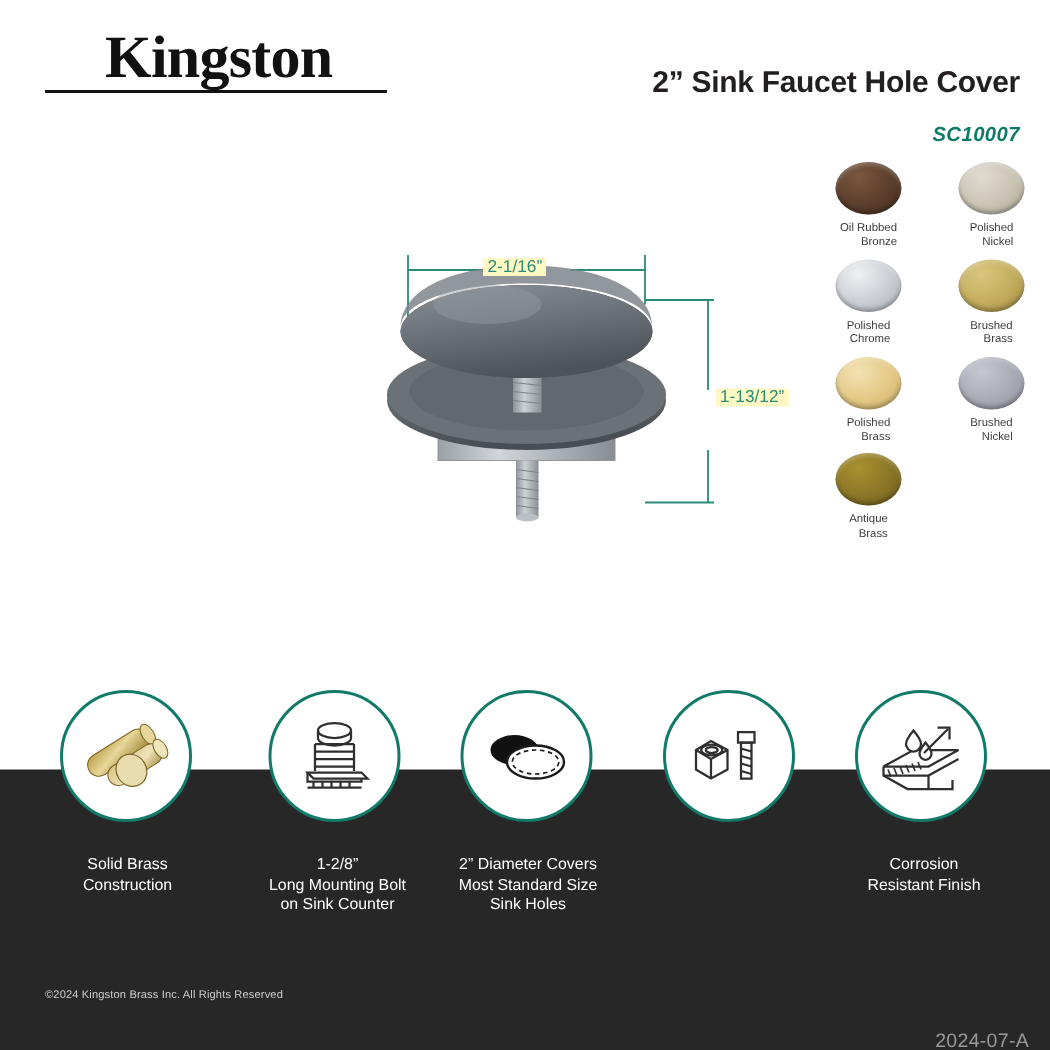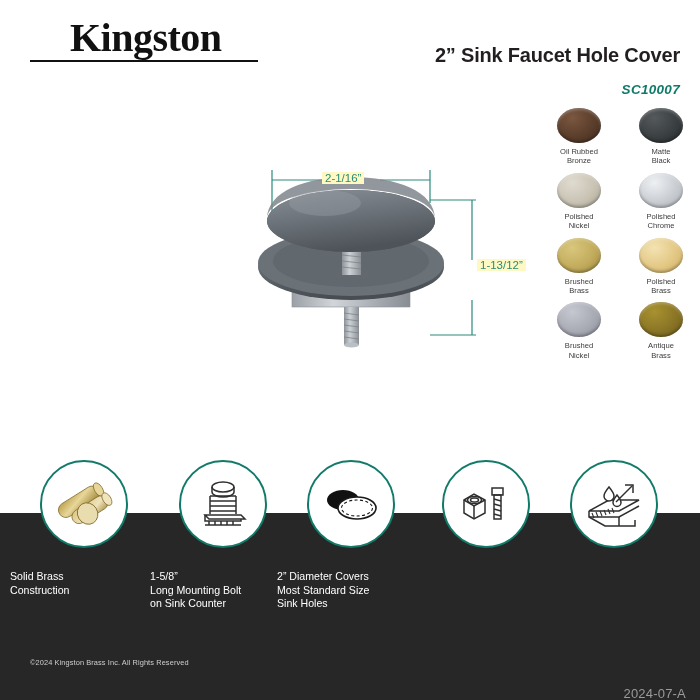--- a/index.html
+++ b/index.html
@@ -42,21 +42,21 @@
     display:grid;grid-template-columns:1fr 1fr;
     grid-row-gap:7px;grid-column-gap:4px;
   }
   .sw{display:flex;flex-direction:column;align-items:center;}
   .sw-disc{
     width:44px;height:35px;border-radius:50%;
     box-shadow:inset 0 -2px 3px rgba(0,0,0,.28), inset 0 2px 3px rgba(255,255,255,.25);
   }
   .sw-label{
     margin-top:4px;font-size:7.6px;line-height:9.4px;
-    color:#3b3b3b;text-align:center;font-weight:400;
+    color:#3b3b3b;text-align:right;font-weight:400;
   }
 
   
   .diagram{position:absolute;left:230px;top:155px;width:290px;height:215px;}
   .dim-text{
     position:absolute;font-size:11.5px;color:#2b8a79;
     font-weight:400;background:#fef9c3;padding:0 3px;white-space:nowrap;
   }
 
   
@@ -69,21 +69,21 @@
   .feature{position:absolute;top:460px;width:92px;height:92px;}
   .circle{
     position:absolute;left:0;top:0;width:88px;height:88px;
     border:2px solid #117a68;border-radius:50%;
     background:#ffffff;box-sizing:border-box;
     display:flex;align-items:center;justify-content:center;
   }
   .f-caption{
     position:absolute;top:570px;width:150px;
     font-size:10.6px;line-height:13.6px;color:#ffffff;
-    text-align:left;font-weight:400;
+    text-align:center;font-weight:400;
   }
 
   
   .copyright{
     position:absolute;left:30px;top:658px;
     font-size:7.4px;color:#cfcfcf;letter-spacing:.1px;
   }
   .revision{
     position:absolute;right:14px;top:686px;
     font-size:13px;color:#9a9a9a;letter-spacing:.2px;
@@ -101,27 +101,20 @@
 
   <div class="title">2” Sink Faucet Hole Cover</div>
   <div class="sku">SC10007</div>
 
   <div class="swatches">
     <div class="sw">
       <div class="sw-disc" style="background:radial-gradient(ellipse at 35% 28%, #7a5740 0%, #5a3d2b 55%, #432c1e 100%);"></div>
       <div class="sw-label">
         <span>Oil Rubbed</span><br>
         <span>Bronze</span>
-      </div>
-    </div>
-    <div class="sw">
-      <div class="sw-disc" style="background:radial-gradient(ellipse at 35% 28%, #55595b 0%, #3a3f41 55%, #24282a 100%);"></div>
-      <div class="sw-label">
-        <span>Matte</span><br>
-        <span>Black</span>
       </div>
     </div>
     <div class="sw">
       <div class="sw-disc" style="background:radial-gradient(ellipse at 35% 28%, #e0dbd0 0%, #c9c3b4 55%, #a9a294 100%);"></div>
       <div class="sw-label">
         <span>Polished</span><br>
         <span>Nickel</span>
       </div>
     </div>
     <div class="sw">
@@ -282,21 +275,21 @@
         <path d="M17 22 h26 M17 27 h26 M17 32 h26 M17 37 h26"></path>
         <path d="M17 22 v18 M43 22 v18"></path>
         <path d="M12 41 h36 l4 4 h-36 z"></path>
         <path d="M12 41 v6 h36 v-2"></path>
         <path d="M16 47 v4 M22 47 v4 M28 47 v4 M34 47 v4 M40 47 v4"></path>
         <path d="M12 51 h36"></path>
       </svg>
     </div>
   </div>
   <div class="f-caption" style="left:150px;">
-    <span>1-5/8”</span><br>
+    <span>1-2/8”</span><br>
     <span>Long Mounting Bolt</span><br>
     <span>on Sink Counter</span>
   </div>
 
   <div class="feature" style="left:307px;">
     <div class="circle">
       <svg width="64" height="50" viewBox="0 0 64 50">
         <ellipse cx="24" cy="21" rx="16" ry="10" fill="#111111"></ellipse>
         <ellipse cx="38" cy="29" rx="19" ry="11" fill="#ffffff" stroke="#1a1a1a" stroke-width="1.6"></ellipse>
         <ellipse cx="38" cy="29" rx="15.5" ry="8" fill="none" stroke="#1a1a1a" stroke-width="1.1" stroke-dasharray="3 2.4"></ellipse>
@@ -337,17 +330,21 @@
         <path d="M9 38 l2 5 M13 37 l2 5 M17 36 l2 5 M21 35 l2 5 M25 34 l2 5 M29 33 l2 5" stroke-width="1.1"></path>
 
         <path d="M26 12 c0 0 -5 6 -5 9 a5 5 0 0 0 10 0 c0 -3 -5 -9 -5 -9 z" fill="#ffffff"></path>
         <path d="M34 20 c0 0 -4 5 -4 7.5 a4 4 0 0 0 8 0 c0 -2.5 -4 -7.5 -4 -7.5 z" fill="#ffffff"></path>
 
         <path d="M33 27 l16 -16"></path>
         <path d="M42 10 h8 v8"></path>
       </svg>
     </div>
   </div>
+  <div class="f-caption" style="left:541px;">
+    <span>Corrosion</span><br>
+    <span>Resistant Finish</span>
+  </div>
 
   <div class="copyright">©2024 Kingston Brass Inc. All Rights Reserved</div>
   <div class="revision">2024-07-A</div>
 
 </div>
 
 </body></html>

